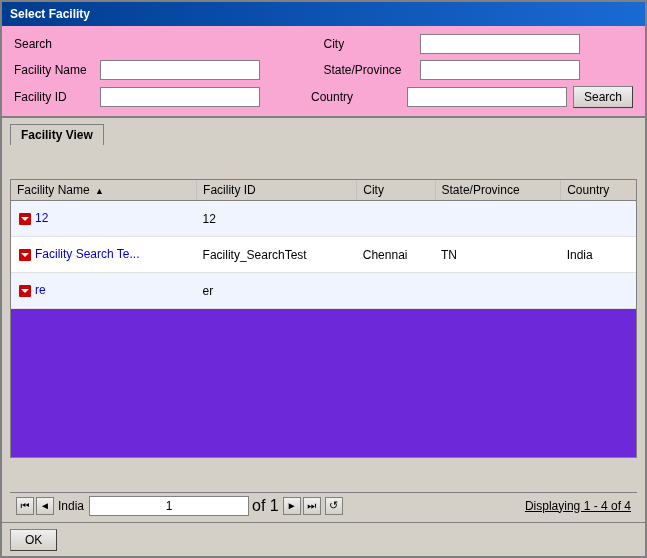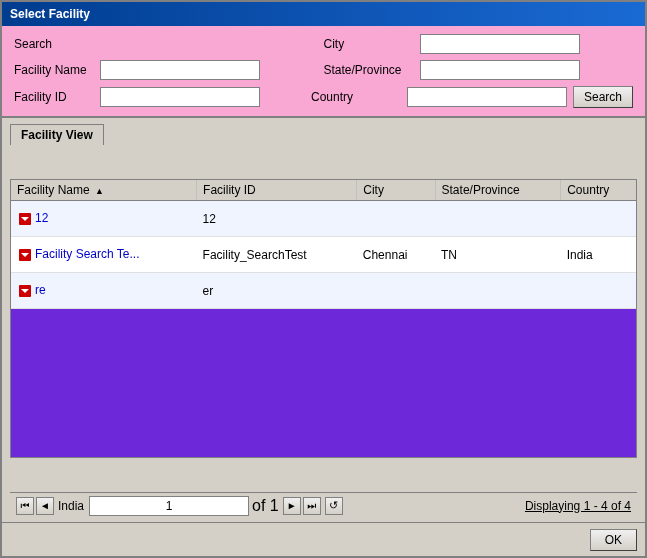--- a/index.html
+++ b/index.html
@@ -239,21 +239,21 @@
     .displaying-text {
       margin-left: auto;
       font-size: 12px;
       color: #000;
       text-decoration: underline;
     }
     .bottom-bar {
       background: #d4d0c8;
       border-top: 1px solid #808080;
       display: flex;
-      justify-content: flex-end;
+      justify-content: space-between;
       align-items: center;
       padding: 5px 8px;
       gap: 6px;
       height: 34px;
     }
     .ok-button, .cancel-button {
       background: linear-gradient(to bottom, #f0f0f0, #d4d0c8);
       border: 1px solid #808080;
       border-right-color: #404040;
       border-bottom-color: #404040;

